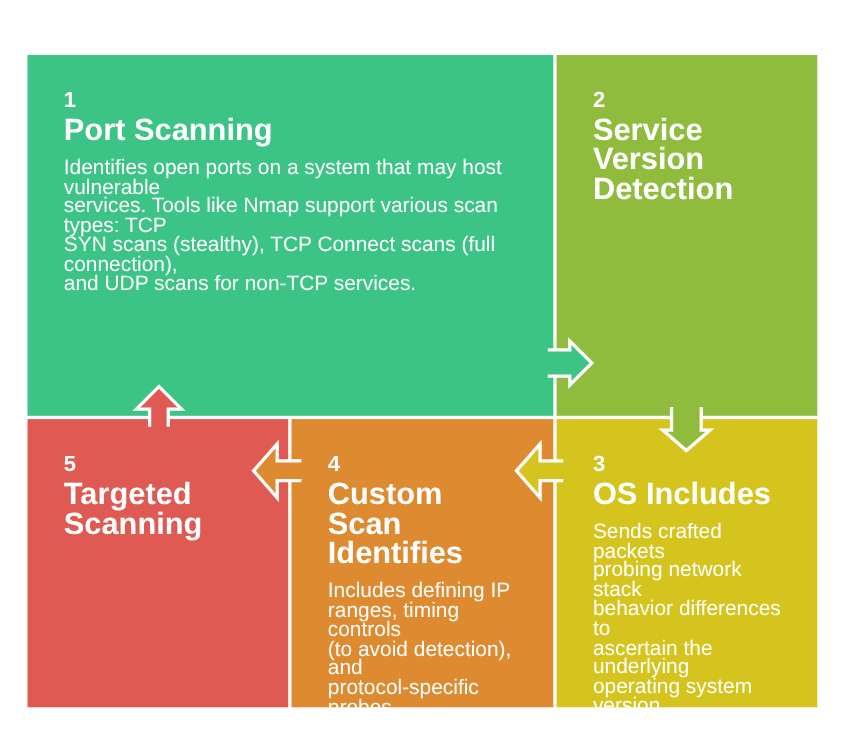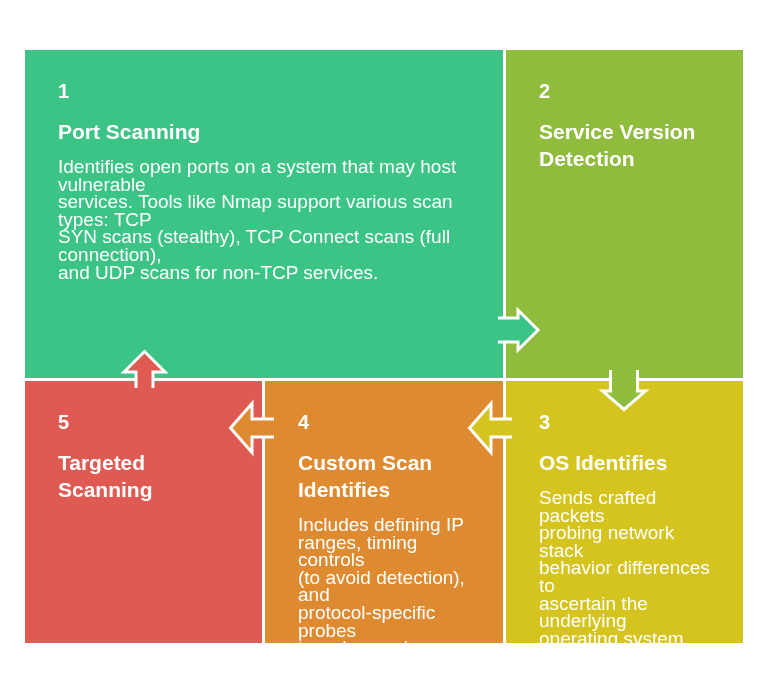--- a/index.html
+++ b/index.html
@@ -25,24 +25,24 @@
   .card-2 { left: 506px; top: 50px;  width: 237px; height: 328px; }
   .card-3 { left: 506px; top: 381px; width: 237px; height: 262px; }
   .card-4 { left: 265px; top: 381px; width: 238px; height: 262px; }
   .card-5 { left: 25px;  top: 381px; width: 237px; height: 262px; }
   .num {
     font-size: 20px;
     font-weight: bold;
     line-height: 24px;
   }
   .title {
-    font-size: 21px;
+    font-size: 28px;
     font-weight: bold;
     line-height: 27px;
-    margin-top: 15px;
+    margin-top: 1px;
     white-space: pre-line;
   }
   .body {
     font-size: 19px;
     line-height: 17.6px;
     margin-top: 13px;
     white-space: pre-line;
   }
   .arrows {
     position: absolute;
@@ -72,21 +72,21 @@
   </div>
 
   <div class="card card-2" style="background-color: rgb(144, 188, 62);">
     <div class="num">2</div>
     <div class="title">Service Version
 Detection</div>
   </div>
 
   <div class="card card-3" style="background-color: rgb(213, 196, 30);">
     <div class="num">3</div>
-    <div class="title">OS Identifies</div>
+    <div class="title">OS Includes</div>
     <div class="body">Sends crafted packets
 probing network stack
 behavior differences to
 ascertain the underlying
 operating system
 version.</div>
   </div>
 
   <div class="card card-4" style="background-color: rgb(222, 138, 49);">
     <div class="num">4</div>

